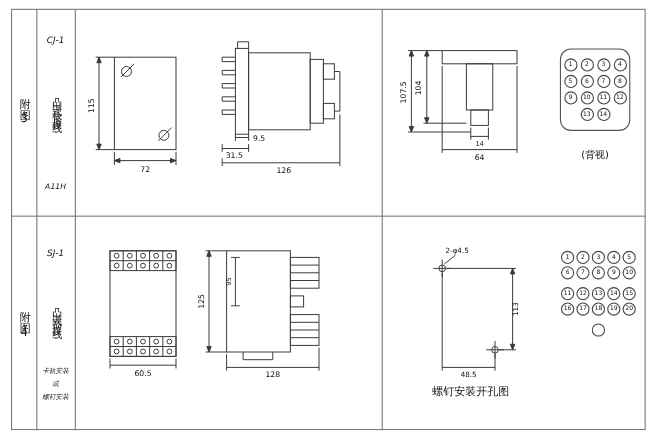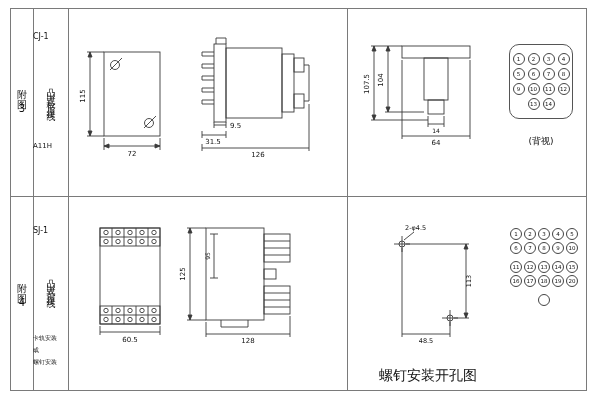--- a/index.html
+++ b/index.html
@@ -4,21 +4,21 @@
 <style>
   html,body { margin:0; padding:0; background:#fff; }
   .page {
     position:relative; width:600px; height:400px; background:#ffffff;
     font-family:"DejaVu Sans","Liberation Sans",sans-serif; color:#111;
     overflow:hidden;
   }
   .frame { position:absolute; left:10px; top:8px; width:577px; height:383px; border:1px solid #7a7a7a; box-sizing:border-box; }
   .vl { position:absolute; top:8px; height:383px; width:1px; background:#7a7a7a; }
   .hl { position:absolute; left:10px; width:577px; height:1px; background:#7a7a7a; }
-  .cell-text { position:absolute; text-align:left; }
+  .cell-text { position:absolute; text-align:center;font-style:italic; }
   .vwrap { position:absolute; display:flex; align-items:center; justify-content:center; }
   .vtext { writing-mode:vertical-lr; text-orientation:upright; }
   .figlab { font-size:10px; letter-spacing:11px; }
   .wiring { font-size:9px; letter-spacing:4px; }
   .model { font-size:8px; }
   .code { font-size:7px; }
   .mountline { font-size:6px; line-height:11px; }
   .caption { position:absolute; text-align:center; font-size:9px; }
   svg { position:absolute; overflow:visible; }
   svg text { font-family:"DejaVu Sans","Liberation Sans",sans-serif; fill:#111; }
@@ -47,21 +47,21 @@
   <div class="hl" style="top:196px"></div>
 
   <div class="vwrap" style="left:10px; top:58px; width:23px; height:90px">
     <span class="vtext figlab">附图3</span>
   </div>
 
   <div class="cell-text model" style="left:33px; top:32px; width:35px">CJ-1</div>
   <div class="vwrap" style="left:33px; top:46px; width:35px; height:98px">
     <span class="vtext wiring">凸出式板后接线</span>
   </div>
-  <div class="cell-text code" style="left:33px; top:142px; width:35px">A11H</div>
+  <div class="cell-text code" style="left:33px; top:166px; width:35px">A11H</div>
 
   <svg style="left:78px; top:46px" width="95" height="112" viewBox="0 0 95 112">
     <g stroke="#3a3a3a" fill="none" stroke-width="0.9">
       <rect x="26" y="6" width="56" height="84"></rect>
       <circle cx="37" cy="19" r="4.5"></circle>
       <line x1="32" y1="24" x2="44" y2="12"></line>
       <circle cx="71" cy="77" r="4.5"></circle>
       <line x1="66" y1="82" x2="78" y2="70"></line>
       <line x1="12" y1="6" x2="12" y2="90"></line>
       <line x1="9" y1="6" x2="26" y2="6"></line>
@@ -273,21 +273,21 @@
       <line x1="26" y1="24" x2="89" y2="24"></line>
       <line x1="74" y1="98" x2="89" y2="98"></line>
       <line x1="22" y1="114" x2="70" y2="114"></line>
       <line x1="22" y1="28" x2="22" y2="117"></line>
       <line x1="70" y1="102" x2="70" y2="117"></line>
     </g>
     <text x="25" y="10" font-size="6.5" text-anchor="start">2-φ4.5</text>
     <text x="91" y="61" font-size="6.5" text-anchor="middle" transform="rotate(-90 91 61)">113</text>
     <text x="46" y="123" font-size="6.5" text-anchor="middle">48.5</text>
   </svg>
-  <div class="caption" style="left:368px; top:367px; width:120px; font-size:14px">螺钉安装开孔图</div>
+  <div class="caption" style="left:368px; top:349px; width:120px; font-size:10px">螺钉安装开孔图</div>
 
   <div class="pinbox pinbox2">
       <div class="pin-group">
         <div class="pin-row">
           <span class="pin">1</span>
           <span class="pin">2</span>
           <span class="pin">3</span>
           <span class="pin">4</span>
           <span class="pin">5</span>
         </div>

